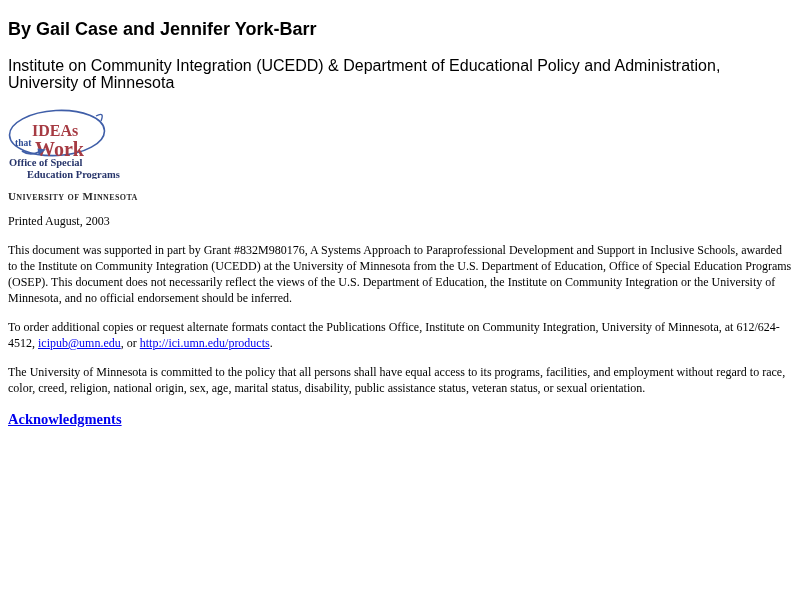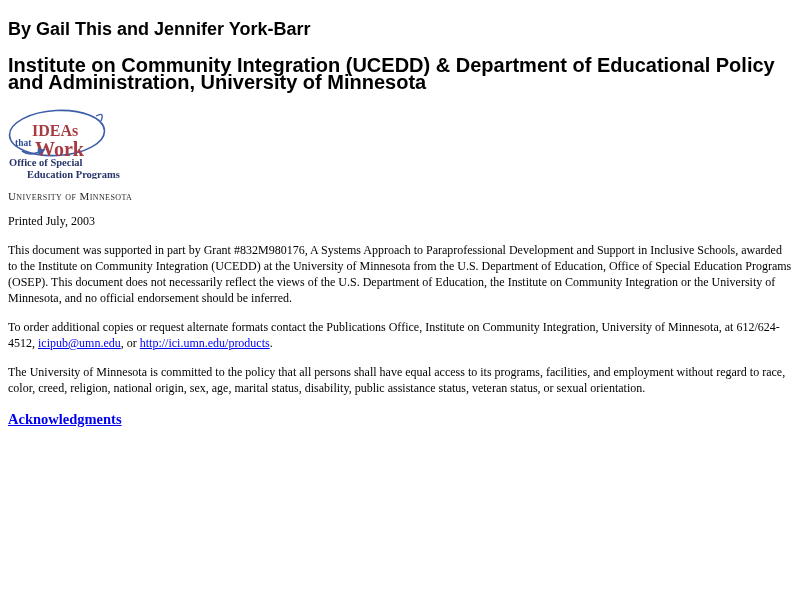--- a/index.html
+++ b/index.html
@@ -21,43 +21,44 @@
   }
   .authors {
     font-family: "Liberation Sans", "DejaVu Sans", sans-serif;
     font-size: 18px;
     line-height: 22px;
     font-weight: bold;
     margin: 10px 0 0 0;
   }
   .affiliation {
     font-family: "Liberation Sans", "DejaVu Sans", sans-serif;
-    font-size: 20px;
+    font-size: 16px;
     line-height: 17px;
-    font-weight: bold;
+    font-weight: normal;
     margin: 17px 0 0 0;
   }
   .osep-logo { margin: 18px 0 0 0; width: 180px; height: 70px; }
   .umn-logo  { margin: 9px 0 0 0; }
   .umn-row   { display: flex; align-items: flex-start; }
   .umn-icon  { margin-right: 5px; margin-top: 1px; }
   .college-lines {
     font-family: "Liberation Serif", "DejaVu Serif", serif;
     font-size: 10px;
     line-height: 10.5px;
     color: #1c1c1c;
     padding-top: 1px;
   }
   .university-line {
     font-family: "Liberation Serif", "DejaVu Serif", serif;
     font-variant: small-caps;
     font-size: 11px;
     letter-spacing: 0.4px;
     color: #2a2a2a;
     margin-top: 4px;
+    font-weight: bold;
   }
   p { margin: 13px 0 0 0; }
   p.printed { margin: 9px 0 0 0; }
   a.doc-link { color: #0000EE; text-decoration: underline; cursor: pointer; }
   h2.toc-heading {
     font-family: "Liberation Serif", "DejaVu Serif", serif;
     font-size: 19px;
     line-height: 21px;
     font-weight: bold;
     margin: 17px 0 0 0;
@@ -72,21 +73,21 @@
     cursor: pointer;
   }
   svg text { font-family: "Liberation Serif", "DejaVu Serif", serif; }
 </style>
 </head>
 <body>
 
 <div>
 
 
-  <div class="authors">By Gail This and Jennifer York-Barr</div>
+  <div class="authors">By Gail Case and Jennifer York-Barr</div>
 
   <div class="affiliation">Institute on Community Integration (UCEDD) &amp; Department of Educational Policy and Administration, University of Minnesota</div>
 
   <div class="osep-logo">
     <svg width="180" height="70" viewBox="0 0 180 70">
       <g transform="rotate(-3 49 24)">
         <ellipse cx="49" cy="24" rx="47.5" ry="22.5" fill="none" stroke="#3F5EA8" stroke-width="1.6"></ellipse>
       </g>
       <path d="M88,7 q9,-5 5,5" fill="none" stroke="#3F5EA8" stroke-width="1.4"></path>
       <text x="24" y="27" font-size="16" font-weight="bold" fill="#A63B43">IDEAs</text>
@@ -98,21 +99,21 @@
       </g>
       <text x="1" y="57" font-size="10.5" font-weight="bold" fill="#27356B">Office of Special</text>
       <text x="19" y="68.5" font-size="10.5" font-weight="bold" fill="#27356B">Education Programs</text>
     </svg>
   </div>
 
   <div class="umn-logo">
     <div class="university-line">University of Minnesota</div>
   </div>
 
-  <p class="printed">Printed July, 2003</p>
+  <p class="printed">Printed August, 2003</p>
 
   <p>This document was supported in part by Grant #832M980176, A Systems Approach to Paraprofessional Development and Support in Inclusive Schools, awarded to the Institute on Community Integration (UCEDD) at the University of Minnesota from the U.S. Department of Education, Office of Special Education Programs (OSEP). This document does not necessarily reflect the views of the U.S. Department of Education, the Institute on Community Integration or the University of Minnesota, and no official endorsement should be inferred.</p>
 
 
   <p><span>To order additional copies or request alternate formats contact the Publications Office, Institute on Community Integration, University of Minnesota, at 612/624-4512, </span><a class="doc-link">icipub@umn.edu</a><span>, or </span><a class="doc-link">http://ici.umn.edu/products</a><span>.</span></p>
 
   <p>The University of Minnesota is committed to the policy that all persons shall have equal access to its programs, facilities, and employment without regard to race, color, creed, religion, national origin, sex, age, marital status, disability, public assistance status, veteran status, or sexual orientation.</p>
 
 
   <p class="ack"><a class="toc-link">Acknowledgments</a></p>

